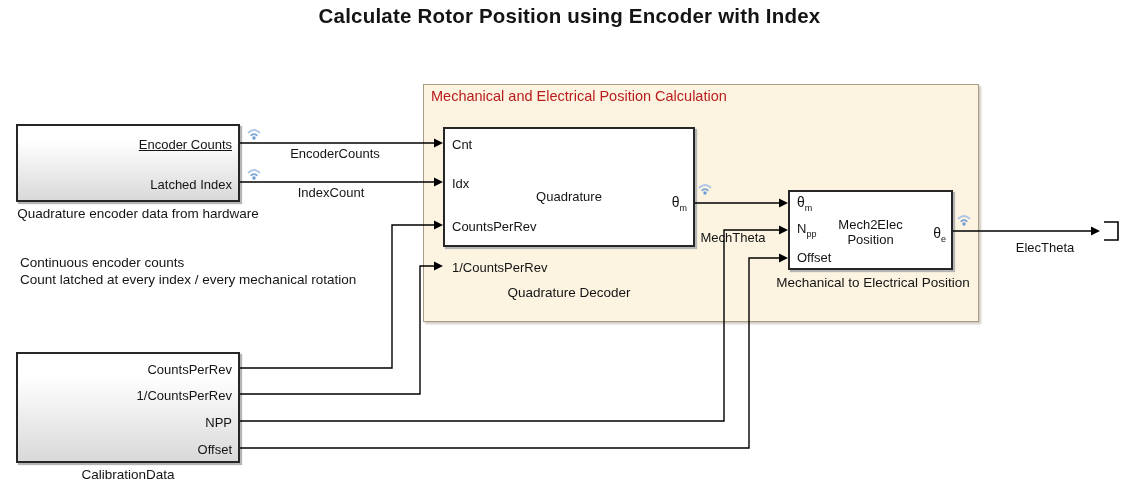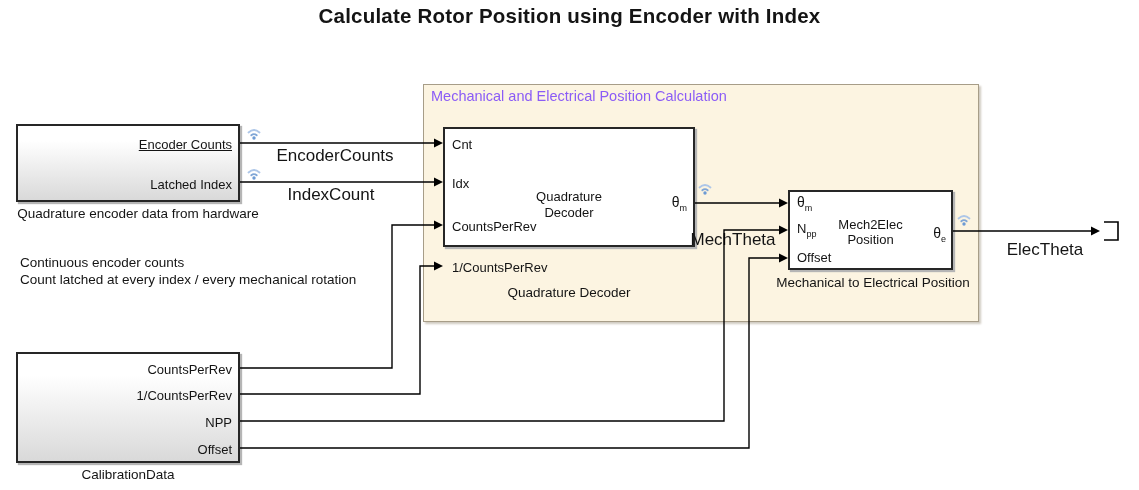--- a/index.html
+++ b/index.html
@@ -11,33 +11,33 @@
   .title{
     left:0;top:4px;width:1139px;text-align:center;
     font-size:20.5px;font-weight:bold;letter-spacing:.2px;z-index:2;
   }
   .area{
     left:423px;top:84px;width:556px;height:238px;
     background:#FCF4E1;border:1px solid #A79D88;
     box-shadow:2px 2px 2px #cfcac0;z-index:1;box-sizing:border-box;
   }
   .area-title{
-    position:absolute;left:7px;top:3px;font-size:14.5px;color:#8b5cf6;
+    position:absolute;left:7px;top:3px;font-size:14.5px;color:#b91c1c;
   }
   .blk{
     border:2px solid #262626;box-sizing:border-box;z-index:2;
     box-shadow:2px 2px 1px #b5b5b5;background:#ffffff;
   }
   .grad{background:linear-gradient(to bottom,#ffffff 20%,#d9d9d9 100%);}
   .portlab{position:absolute;font-size:13px;white-space:nowrap;line-height:15px;}
   .r{right:6px;text-align:right;}
   .l{left:7px;text-align:left;}
   .blk-name{position:absolute;left:0;width:100%;text-align:center;font-size:13px;line-height:16px;}
   .caption{font-size:13.5px;text-align:center;white-space:nowrap;z-index:2;}
-  .siglab{font-size:17px;text-align:center;white-space:nowrap;z-index:2;}
+  .siglab{font-size:13px;text-align:center;white-space:nowrap;z-index:2;}
   .annot{font-size:13.5px;line-height:16.5px;z-index:2;}
   sub{font-size:9px;}
   #wires{left:0;top:0;z-index:4;pointer-events:none;}
   .wifi{z-index:5;width:16px;height:14px;}
 </style>
 </head>
 <body>
 
 <div id="canvas">
 
@@ -61,21 +61,20 @@
   </div>
   <div class="abs caption" style="left:16px;top:467px;width:224px;">CalibrationData</div>
 
   <div class="abs blk" style="left:443px;top:127px;width:252px;height:120px;">
     <span class="portlab l" style="top:8px;">Cnt</span>
     <span class="portlab l" style="top:47px;">Idx</span>
     <span class="portlab l" style="top:90px;">CountsPerRev</span>
     <span class="portlab l" style="top:131px;">1/CountsPerRev</span>
     <div class="blk-name" style="top:60px;">
       <div>Quadrature</div>
-      <div>Decoder</div>
     </div>
     <span class="portlab r" style="top:66px;font-size:14px;"><span>θ</span><sub>m</sub></span>
   </div>
   <div class="abs caption" style="left:443px;top:285px;width:252px;">Quadrature Decoder</div>
 
   <div class="abs blk" style="left:788px;top:190px;width:165px;height:80px;">
     <span class="portlab l" style="top:3px;font-size:14px;"><span>θ</span><sub>m</sub></span>
     <span class="portlab l" style="top:29px;"><span>N</span><sub>pp</sub></span>
     <span class="portlab l" style="top:58px;"><span>Offset</span><sub></sub></span>
     <div class="blk-name" style="top:25px;line-height:15px;">

